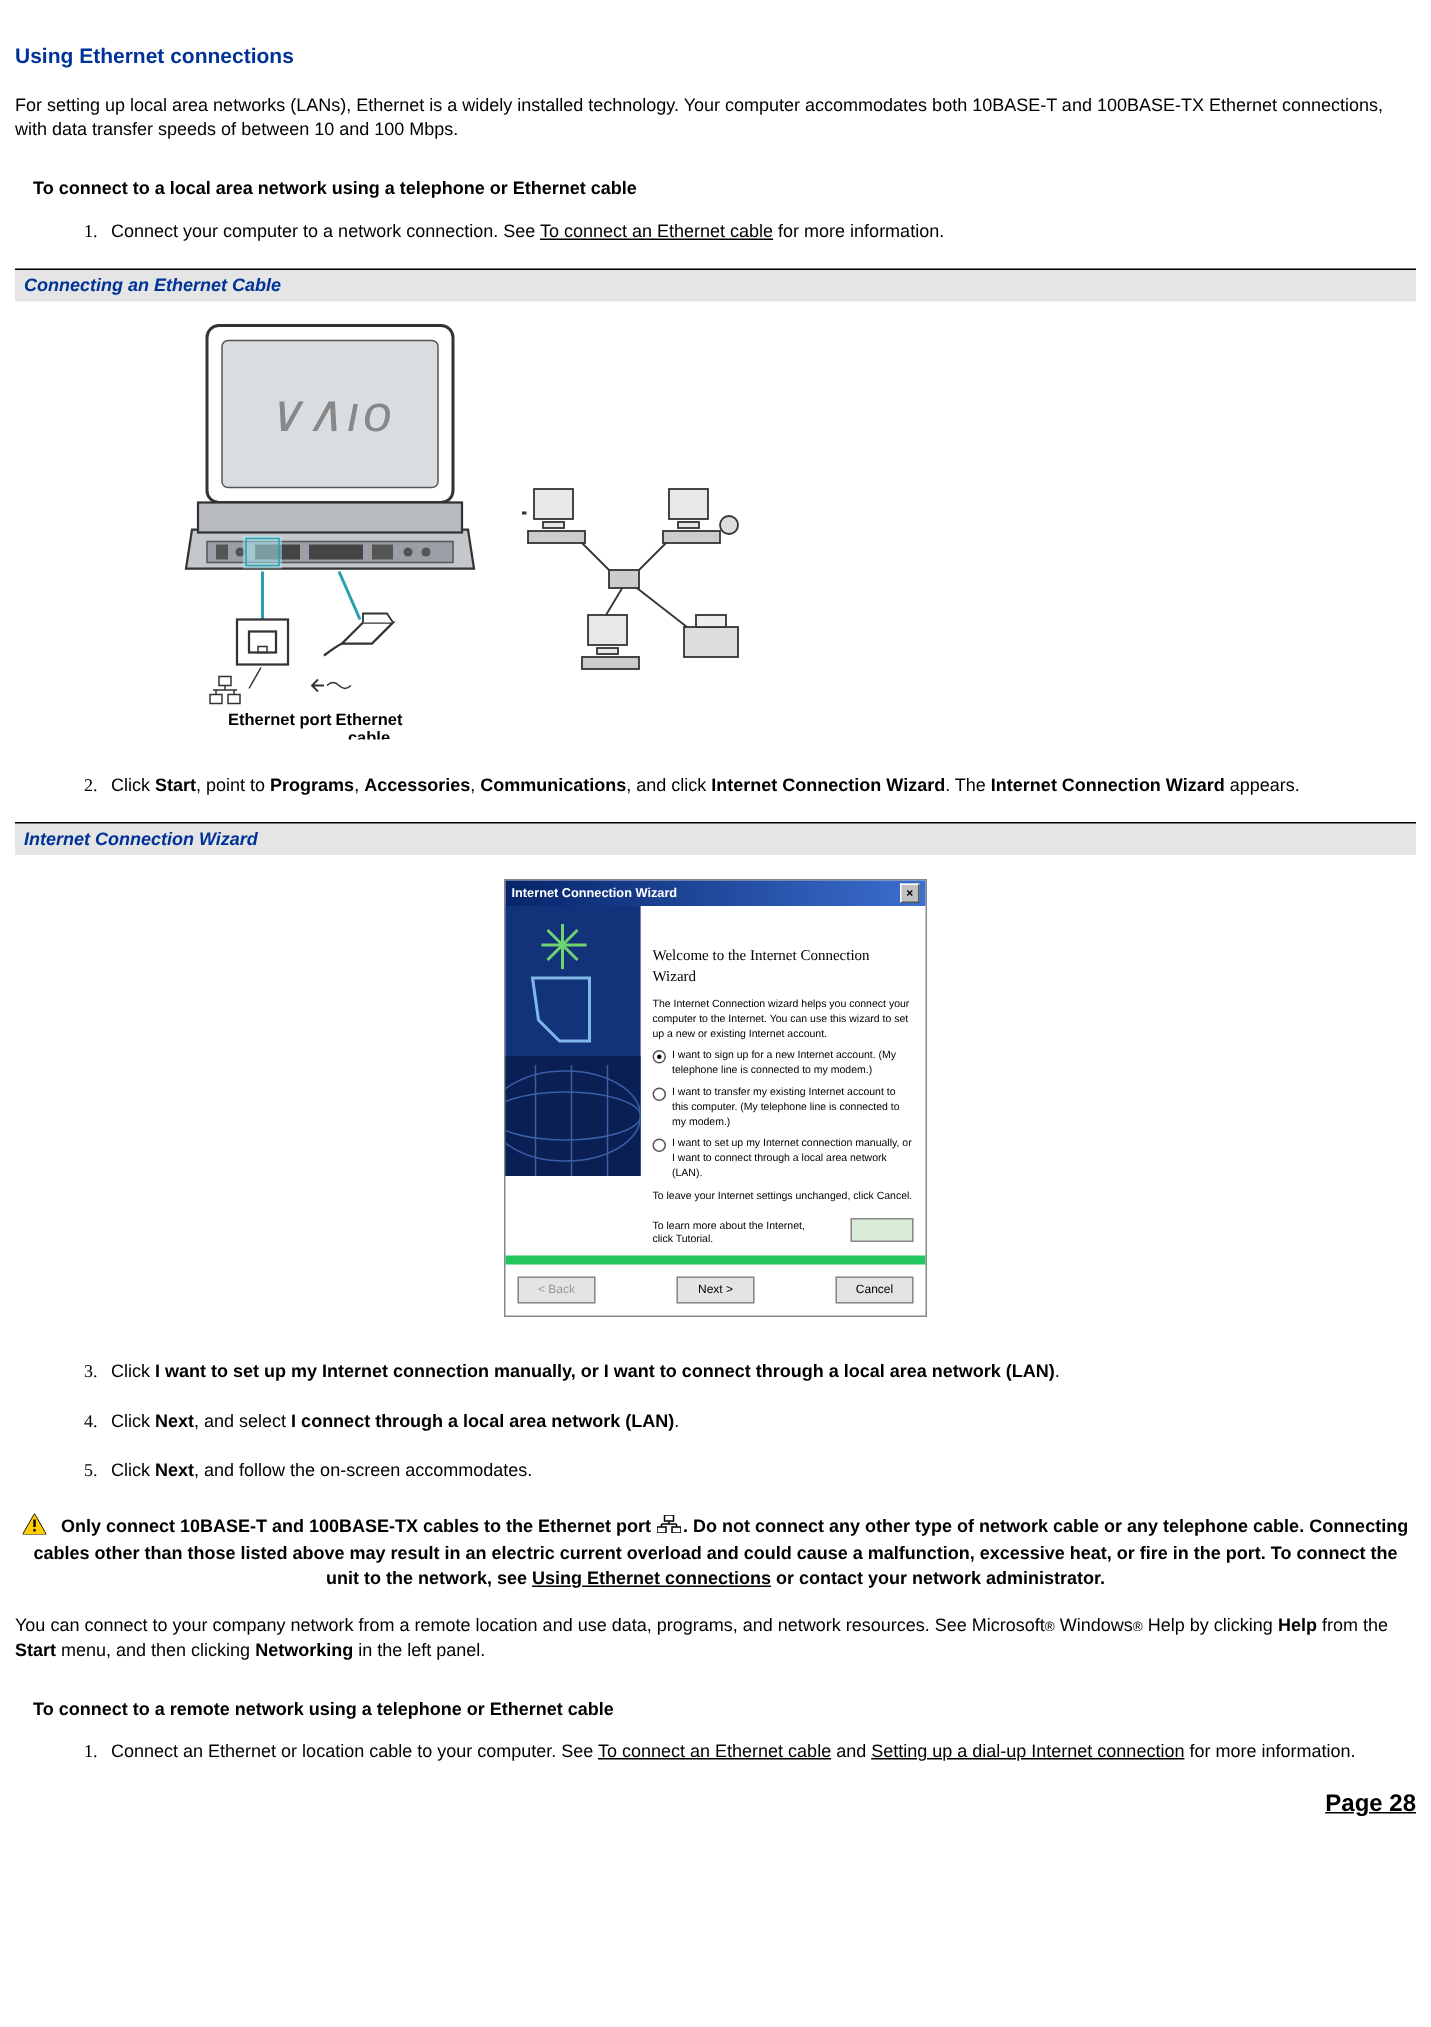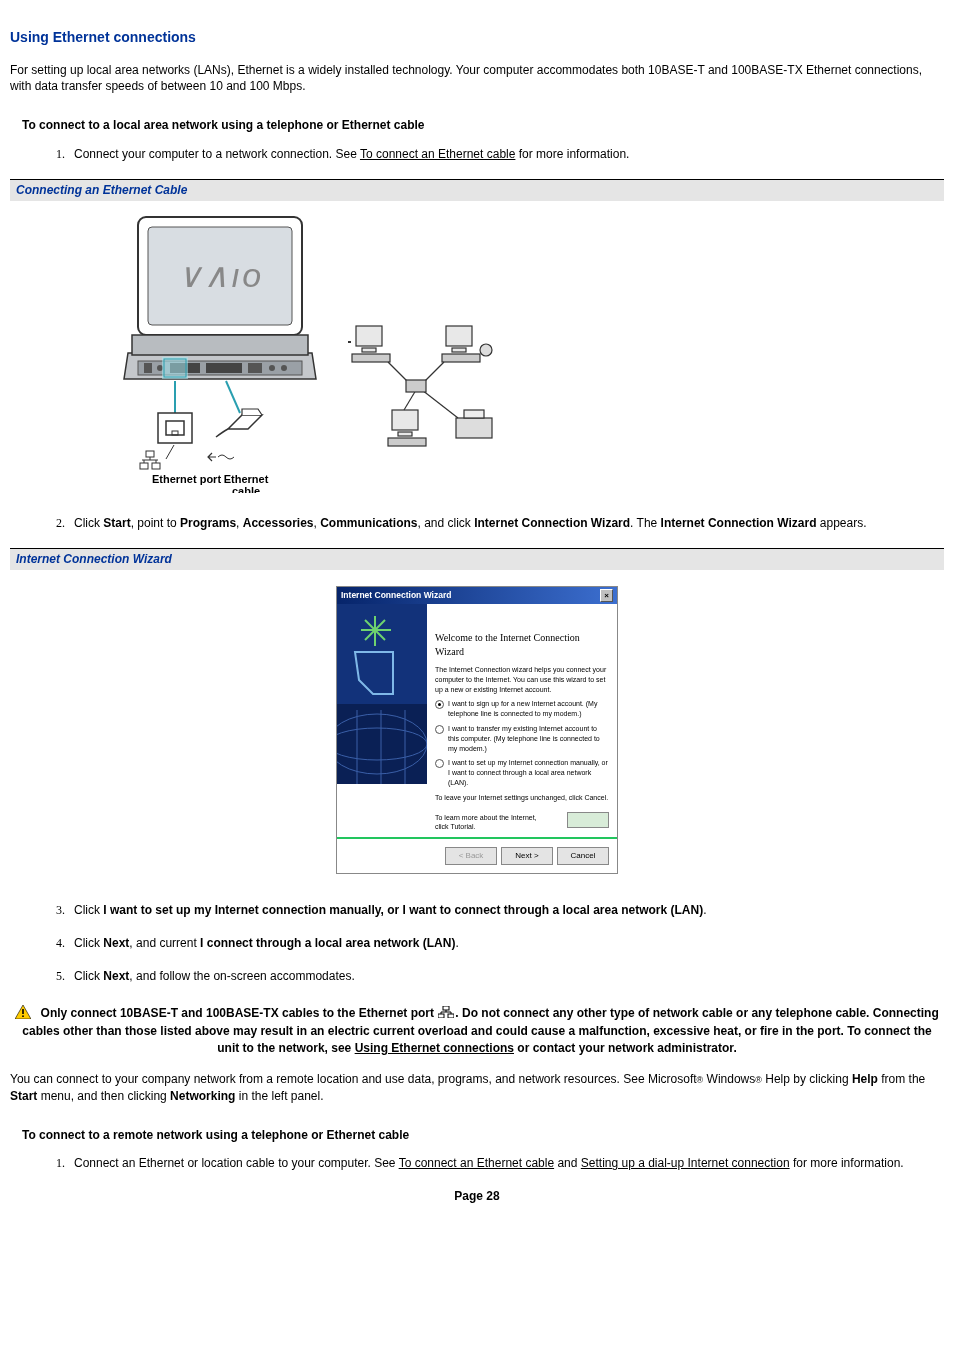--- a/index.html
+++ b/index.html
@@ -151,23 +151,23 @@
       height: 14px;
       width: 40px;
       float: right;
       margin-top: 4px;
       border: 1px solid #888;
     }
     .wizard-footer {
       clear: both;
       padding: 8px;
       display: flex;
-      justify-content: flex-end;
+      justify-content: space-between;
       gap: 4px;
-      border-top: 2px solid #22c55e;
+      border-top: 6px solid #22c55e;
     }
     .wbtn {
       width: 50px;
       height: 16px;
       font-size: 8px;
       text-align: center;
       line-height: 16px;
       background: #e4e4e4;
       border: 1px solid #888;
     }
@@ -182,24 +182,25 @@
       display: inline-block;
       vertical-align: -2px;
       margin-right: 6px;
     }
     .net-icon-inline {
       display: inline-block;
       vertical-align: -1px;
       margin: 0 1px;
     }
     .page-number {
-      text-align: center;
-      font-weight: bold;
-      font-size: 12px;
+      text-align: right;
+      font-weight: bold;
+      font-size: 16px;
       margin-top: 4px;
+      text-decoration: underline;
     }
   </style>
 </head>
 <body>
 
 <h2 class="section-title">Using Ethernet connections</h2>
 
 <p>For setting up local area networks (LANs), Ethernet is a widely installed technology. Your computer accommodates both 10BASE-T and 100BASE-TX Ethernet connections, with data transfer speeds of between 10 and 100 Mbps.</p>
 
 <p class="sub-heading">To connect to a local area network using a telephone or Ethernet cable</p>
@@ -363,21 +364,21 @@
       <div class="wbtn">Cancel</div>
     </div>
   </div>
 </div>
 
 <ol start="3">
   <li>
     <span>Click </span><strong>I want to set up my Internet connection manually, or I want to connect through a local area network (LAN)</strong><span>.</span>
   </li>
   <li>
-    <span>Click </span><strong>Next</strong><span>, and current </span><strong>I connect through a local area network (LAN)</strong><span>.</span>
+    <span>Click </span><strong>Next</strong><span>, and select </span><strong>I connect through a local area network (LAN)</strong><span>.</span>
   </li>
   <li>
     <span>Click </span><strong>Next</strong><span>, and follow the on-screen accommodates.</span>
   </li>
 </ol>
 
 <div class="warn-block">
   <span class="warn-icon">
     <svg width="16" height="14" viewBox="0 0 16 14">
         <path d="M 8 0 L 16 14 L 0 14 Z" fill="#ffcc00" stroke="#000" stroke-width="0.6"></path>

